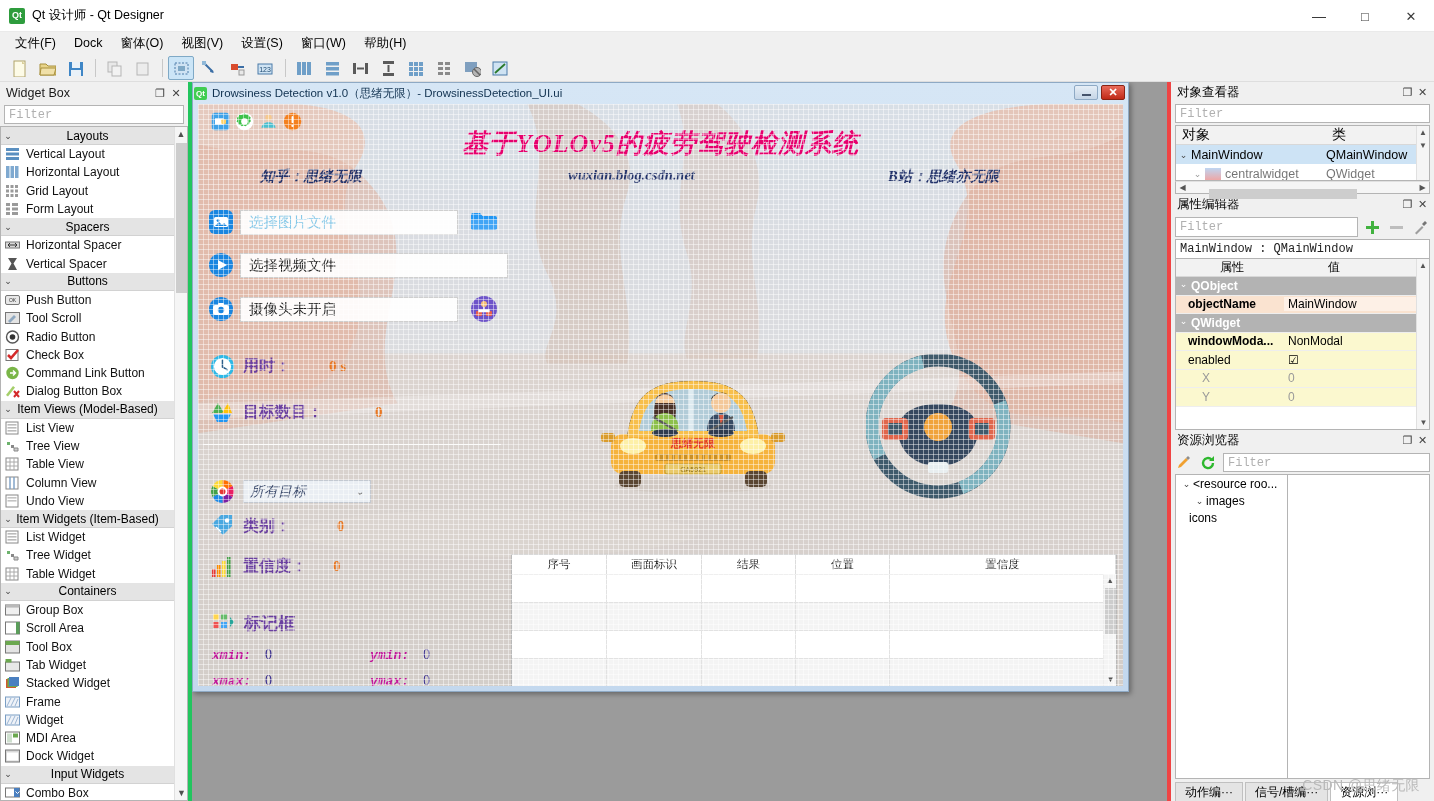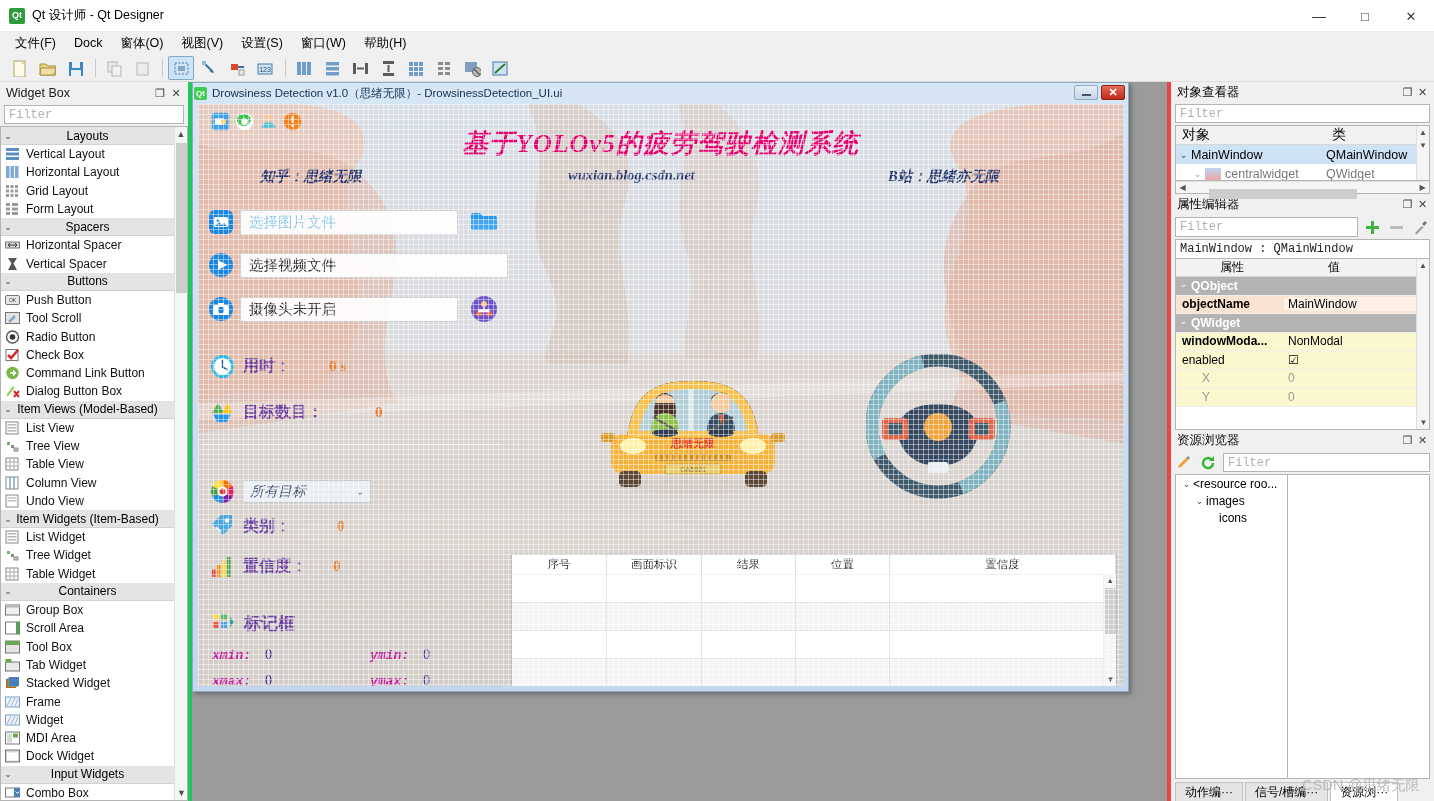--- a/index.html
+++ b/index.html
@@ -170,21 +170,21 @@
     align-items:center;padding:0 4px; font-family:"Liberation Mono", monospace;font-size:12px;color:#b0b0b0;}
   .pe-filter .ib{ width:20px;height:20px;display:flex;align-items:center;justify-content:center;}
   .pe-obj{ margin:0 4px; padding:2px 4px; background:#fff; border:1px solid #b4b4b4;
     border-bottom:none; font-family:"Liberation Mono", monospace; font-size:12px; color:#222;}
   .pe-table{ margin:0 4px; border:1px solid #b4b4b4; background:#fff; flex:1;
     position:relative; overflow:hidden; }
   .pe-hd{ display:flex; height:18px; background:#f2f2f2; border-bottom:1px solid #d8d8d8; }
   .pe-hd .c{ padding-left:6px;display:flex;align-items:center;font-size:12px; }
   .pe-row{ display:flex; height:18.5px; align-items:center; font-size:12px;
     border-bottom:1px solid #eee; }
-  .pe-row .k{ width:108px; padding-left:6px; overflow:hidden; white-space:nowrap;}
+  .pe-row .k{ width:108px; padding-left:12px; overflow:hidden; white-space:nowrap;}
   .pe-row .v{ flex:1; padding-left:4px; overflow:hidden;white-space:nowrap;}
   .pe-row.grp{ background:#b3b3b3; color:#fff; font-weight:bold; }
   .pe-row.grp .k{ padding-left:0; display:flex; }
   .pe-row.grp .k .ch{ width:15px;text-align:center;font-weight:normal;font-size:9px; }
   .pe-row.peach{ background:#fae3d0; }
   .pe-row.peach .v{ background:#fdf0e6; }
   .pe-row.yel{ background:#fbf8cf;justify-content:space-between; }
   .pe-row.bold .k{ font-weight:bold; }
   .pe-row.sub .k{ padding-left:26px; color:#9a9a9a; }
   .pe-row.sub .v{ color:#9a9a9a; }
@@ -1127,21 +1127,21 @@
       <div class="rb-body">
         <div class="rb-tree" id="rb-tree">
             <div class="rb-node" style="padding-left: 4px;">
               <span class="ch">⌄</span>
               <span>&lt;resource roo...</span>
             </div>
             <div class="rb-node" style="padding-left: 17px;">
               <span class="ch">⌄</span>
               <span>images</span>
             </div>
-            <div class="rb-node" style="padding-left: 30px;">
+            <div class="rb-node" style="">
               <span class="ch"></span>
               <span>icons</span>
             </div>
           </div>
         <div class="rb-prev"></div>
       </div>
       <div id="bottom-tabs">
           <div class="tab">动作编···</div>
           <div class="tab">信号/槽编···</div>
           <div class="tab act">资源浏···</div>

